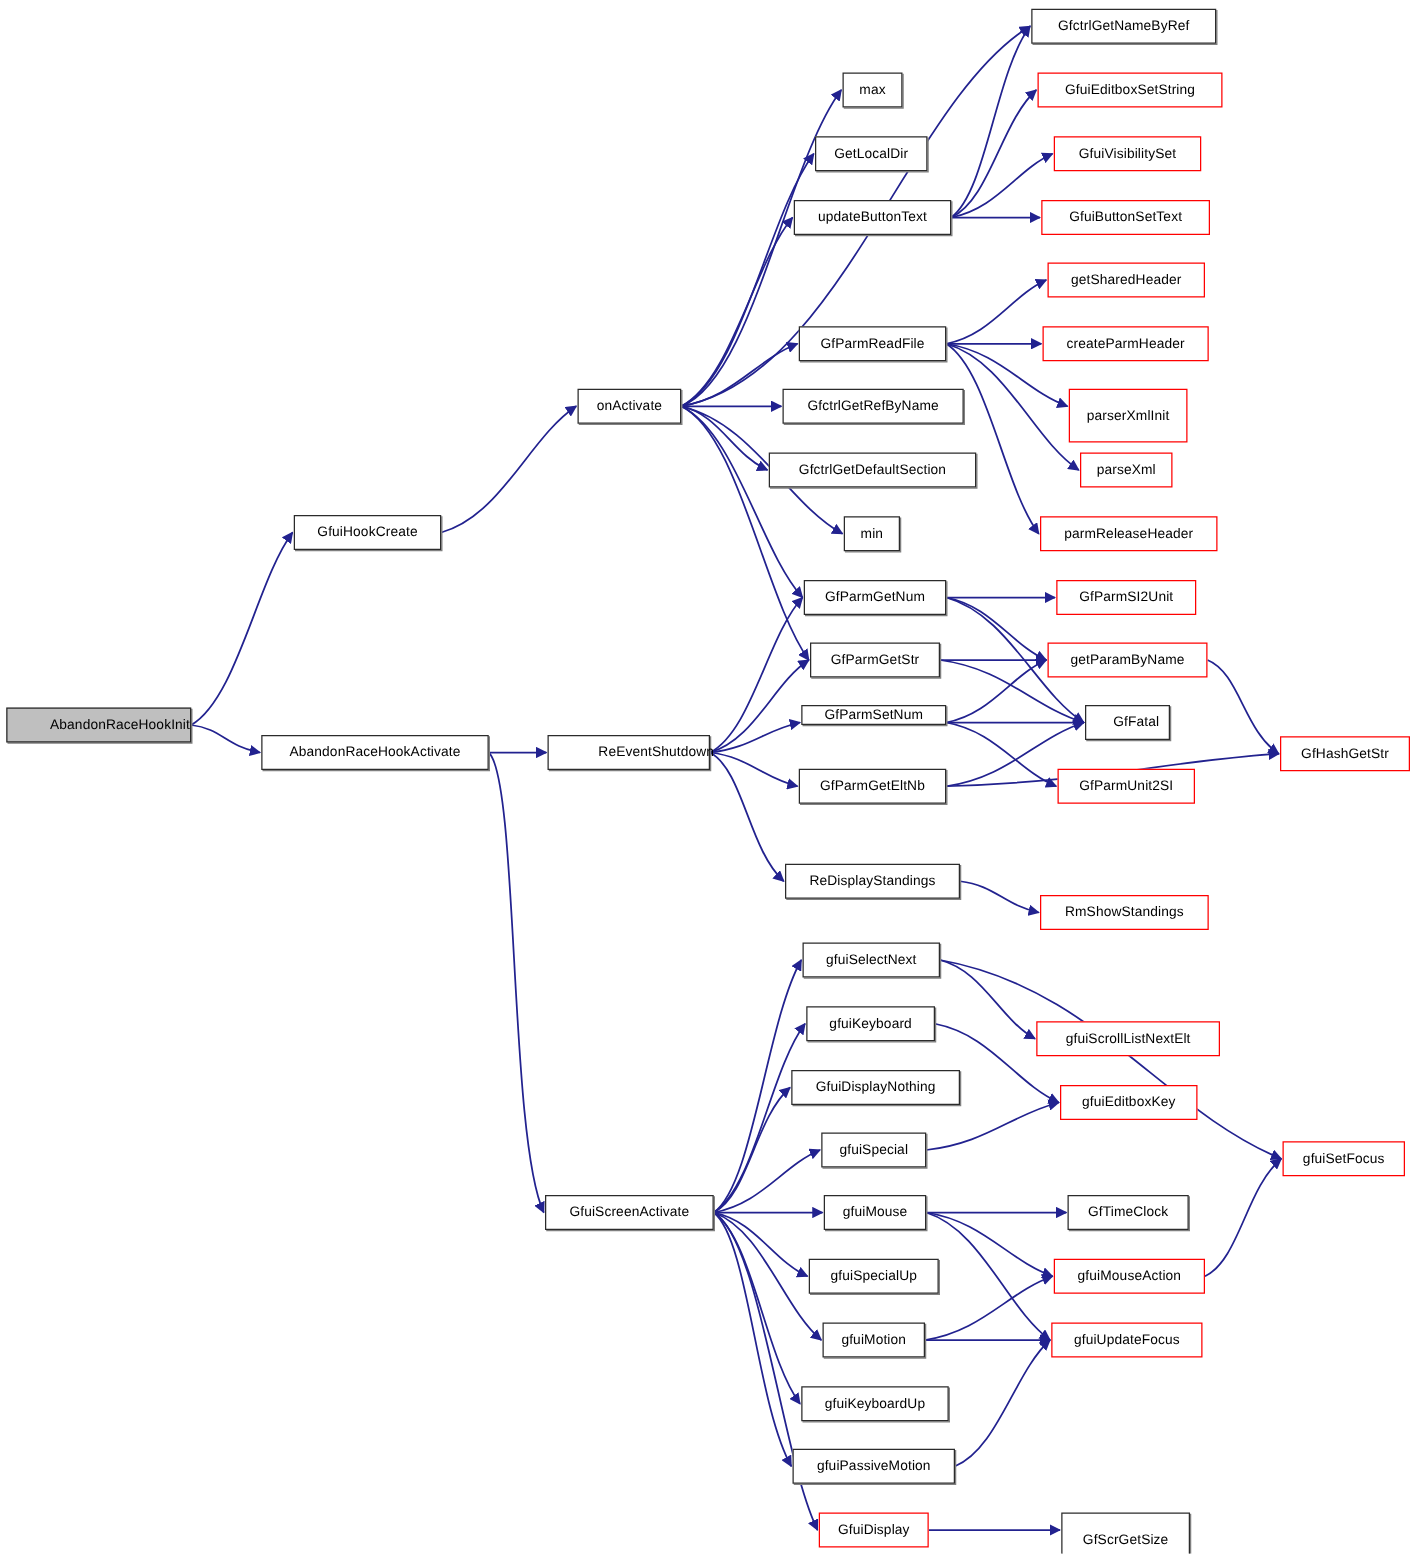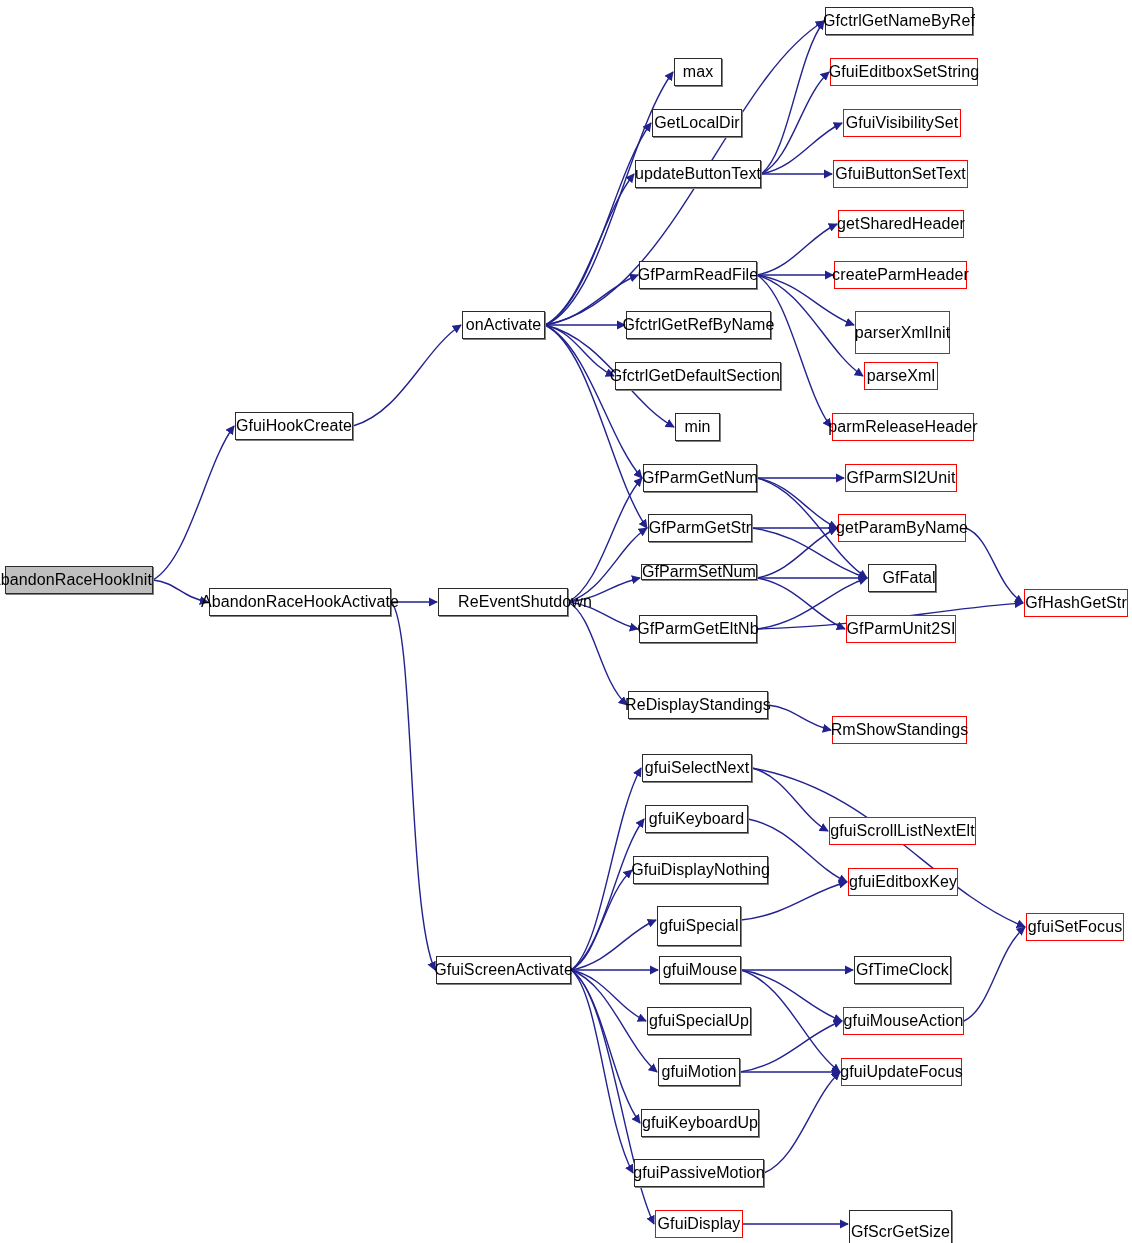--- a/index.html
+++ b/index.html
@@ -1,20 +1,20 @@
 <!DOCTYPE html>
 <html><head>
 <meta charset="utf-8">
 <style>
   html,body{margin:0;padding:0;background:#ffffff;}
   body{font-family:"Liberation Sans", sans-serif;}
   #canvas{position:relative;width:1132px;height:1243px;background:#fff;overflow:hidden;}
   #edges{position:absolute;left:0;top:0;width:1132px;height:1243px;}
   .node{position:absolute;box-sizing:border-box;display:flex;align-items:center;justify-content:center;
-        background:#ffffff;border:1px solid #000000;font-size:16px;color:#000;white-space:nowrap;
+        background:#ffffff;border:1px solid #000000;font-size:11px;color:#000;white-space:nowrap;
         letter-spacing:0.1px;}
   .node.black{border:1px solid #2b2b2b;box-shadow:1px 1px 0 0 #808080;}
   .node.red{border:1px solid #ff0000;}
   .node.root{background:#bfbfbf;border:1px solid #2b2b2b;box-shadow:1px 1px 0 0 #808080;}
   .node span{pointer-events:none;}
 </style>
 </head>
 <body>
 
 <div id="canvas">
@@ -138,21 +138,21 @@
       </div>
       <div class="node red" style="left: 834px; top: 261px; width: 133px; height: 28px; align-items: center;">
         <span>createParmHeader</span>
       </div>
       <div class="node black" style="left: 626px; top: 311px; width: 145px; height: 28px;">
         <span>GfctrlGetRefByName</span>
       </div>
       <div class="node red" style="left: 855px; top: 311px; width: 95px; height: 43px; align-items: center;">
         <span>parserXmlInit</span>
       </div>
-      <div class="node black" style="left: 615px; top: 362px; width: 166px; height: 28px; justify-content: flex-end;">
+      <div class="node black" style="left: 615px; top: 362px; width: 166px; height: 28px;">
         <span>GfctrlGetDefaultSection</span>
       </div>
       <div class="node red" style="left: 864px; top: 362px; width: 74px; height: 28px;">
         <span>parseXml</span>
       </div>
       <div class="node black" style="left: 675px; top: 413px; width: 45px; height: 28px;">
         <span>min</span>
       </div>
       <div class="node red" style="left: 832px; top: 413px; width: 142px; height: 28px;">
         <span>parmReleaseHeader</span>
@@ -198,21 +198,21 @@
       </div>
       <div class="node black" style="left: 645px; top: 805px; width: 103px; height: 28px;">
         <span>gfuiKeyboard</span>
       </div>
       <div class="node black" style="left: 633px; top: 856px; width: 135px; height: 28px;">
         <span>GfuiDisplayNothing</span>
       </div>
       <div class="node red" style="left: 848px; top: 868px; width: 110px; height: 28px;">
         <span>gfuiEditboxKey</span>
       </div>
-      <div class="node black" style="left: 657px; top: 906px; width: 84px; height: 40px;">
+      <div class="node black" style="left: 657px; top: 906px; width: 84px; height: 28px;">
         <span>gfuiSpecial</span>
       </div>
       <div class="node red" style="left: 1026px; top: 913px; width: 98px; height: 28px;">
         <span>gfuiSetFocus</span>
       </div>
       <div class="node black" style="left: 659px; top: 956px; width: 82px; height: 28px;">
         <span>gfuiMouse</span>
       </div>
       <div class="node black" style="left: 854px; top: 956px; width: 97px; height: 28px;">
         <span>GfTimeClock</span>

